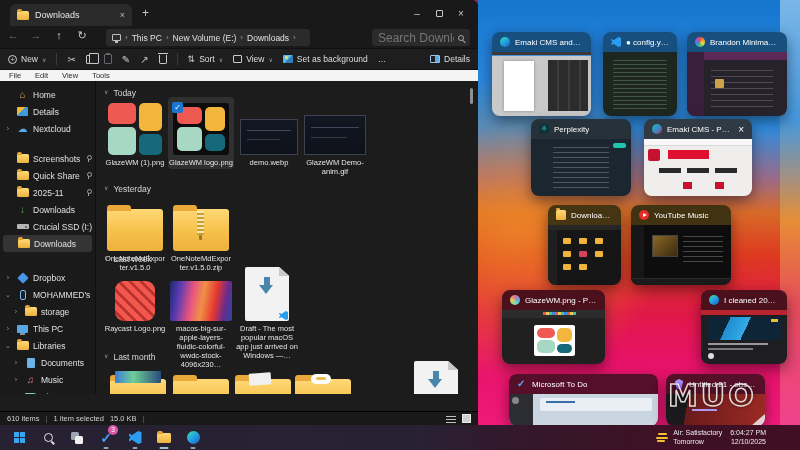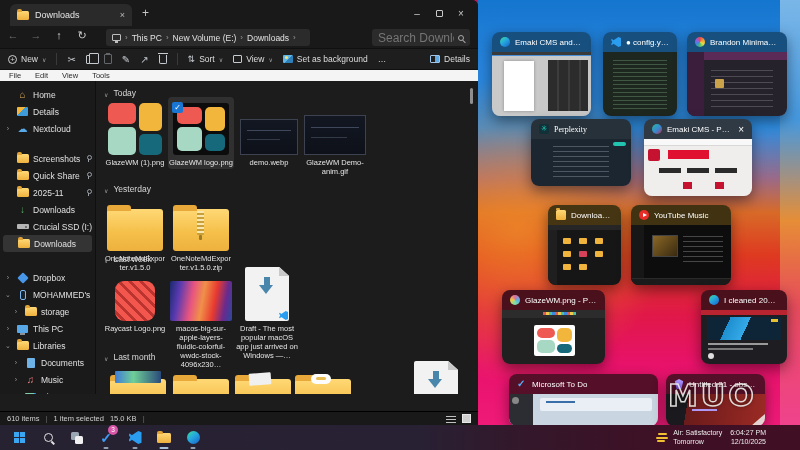--- a/index.html
+++ b/index.html
@@ -84,21 +84,21 @@
   .ic-dropbox { width:8px; height:8px; background:#4796e8; transform:rotate(45deg); border-radius:1px; }
   .ic-phone { width:6px; height:10px; border:1px solid #7fb8ef; border-radius:2px; background:#16222e; }
   .ic-pc { width:11px; height:8px; background:#58a8e8; border-radius:1px; position:relative; }
   .ic-pc::after { content:""; position:absolute; left:3px; bottom:-2px; width:5px; height:2px; background:#8a8f94; }
   .ic-doc { width:8px; height:10px; background:#6db3e8; border-radius:1px; }
   .ic-pics { width:11px; height:8px; border-radius:1px; background:linear-gradient(135deg,#7fd0a8 50%,#3f9ad8 50%); position:relative; }
   .ic-pics::after { content:""; position:absolute; left:2px; top:1px; width:3px; height:3px; border-radius:50%; background:#fff; }
   .ic-gallery { width:11px; height:9px; border-radius:1px; background:linear-gradient(135deg,#f2b63d 40%,#3f9ad8 40%); }
   
   .filegrid { position:relative; flex:1; overflow:hidden; }
-  .ghead { position:absolute; display:flex; align-items:flex-end; gap:5px; font-size:8.5px; color:#d8d8d8; }
+  .ghead { position:absolute; display:flex; align-items:flex-start; gap:5px; font-size:8.5px; color:#d8d8d8; }
   .ghead .gchev { font-size:6px; color:#9a9a9a; }
   .tile { position:absolute; width:62px; text-align:center; }
   .thumbarea { height:56px; display:flex; align-items:flex-end; justify-content:center; }
   .tlabel { margin-top:3px; font-size:7.5px; line-height:9px; color:#e4e4e4; word-wrap:break-word; }
   .glaze { display:flex; gap:3px; width:54px; height:52px; }
   .glaze .gc { display:flex; flex-direction:column; gap:3px; }
   .glaze .c1 { width:55%; } .glaze .c2 { width:45%; }
   .glaze i { display:block; border-radius:5px; }
   .glaze .red { background:#ee5a52; height:42%; } .glaze .mint { background:#a6d8c3; height:58%; }
   .glaze .yel { background:#f2b63d; height:58%; } .glaze .teal { background:#16697a; height:42%; }
@@ -184,21 +184,21 @@
   .c-perplexity .tvhead { background:#27313a; }
   .c-emaki-cms .tvhead { background:#303a45; }
   .c-downloads .tvhead { background:#463513; }
   .c-ytmusic .tvhead { background:#413311; }
   .c-paint .tvhead,.c-chatgpt .tvhead,.c-cleaned .tvhead { background:#4a111d; }
   .c-todo .tvhead,.c-obsidian .tvhead { background:#550f28; }
   
   .c-emaki-group { left:14px; top:32px; width:99px; height:84px; }
   .c-config { left:125px; top:32px; width:74px; height:84px; }
   .c-brandon { left:209px; top:32px; width:100px; height:84px; }
-  .c-perplexity { left:53px; top:119px; width:100px; height:67px;font-family:Liberation Serif, serif; }
+  .c-perplexity { left:53px; top:119px; width:100px; height:77px; }
   .c-emaki-cms { left:166px; top:119px; width:108px; height:77px; }
   .c-downloads { left:70px; top:205px; width:73px; height:80px; }
   .c-ytmusic { left:153px; top:205px; width:100px; height:80px; }
   .c-paint { left:24px; top:290px; width:103px; height:74px; }
   .c-chatgpt { left:140px; top:290px; width:73px; height:74px; }
   .c-cleaned { left:223px; top:290px; width:86px; height:74px; }
   .c-todo { left:31px; top:374px; width:149px; height:52px; }
   .c-obsidian { left:188px; top:374px; width:99px; height:52px; }
   
   .th-emaki-group { background:#c9c9c9; }

